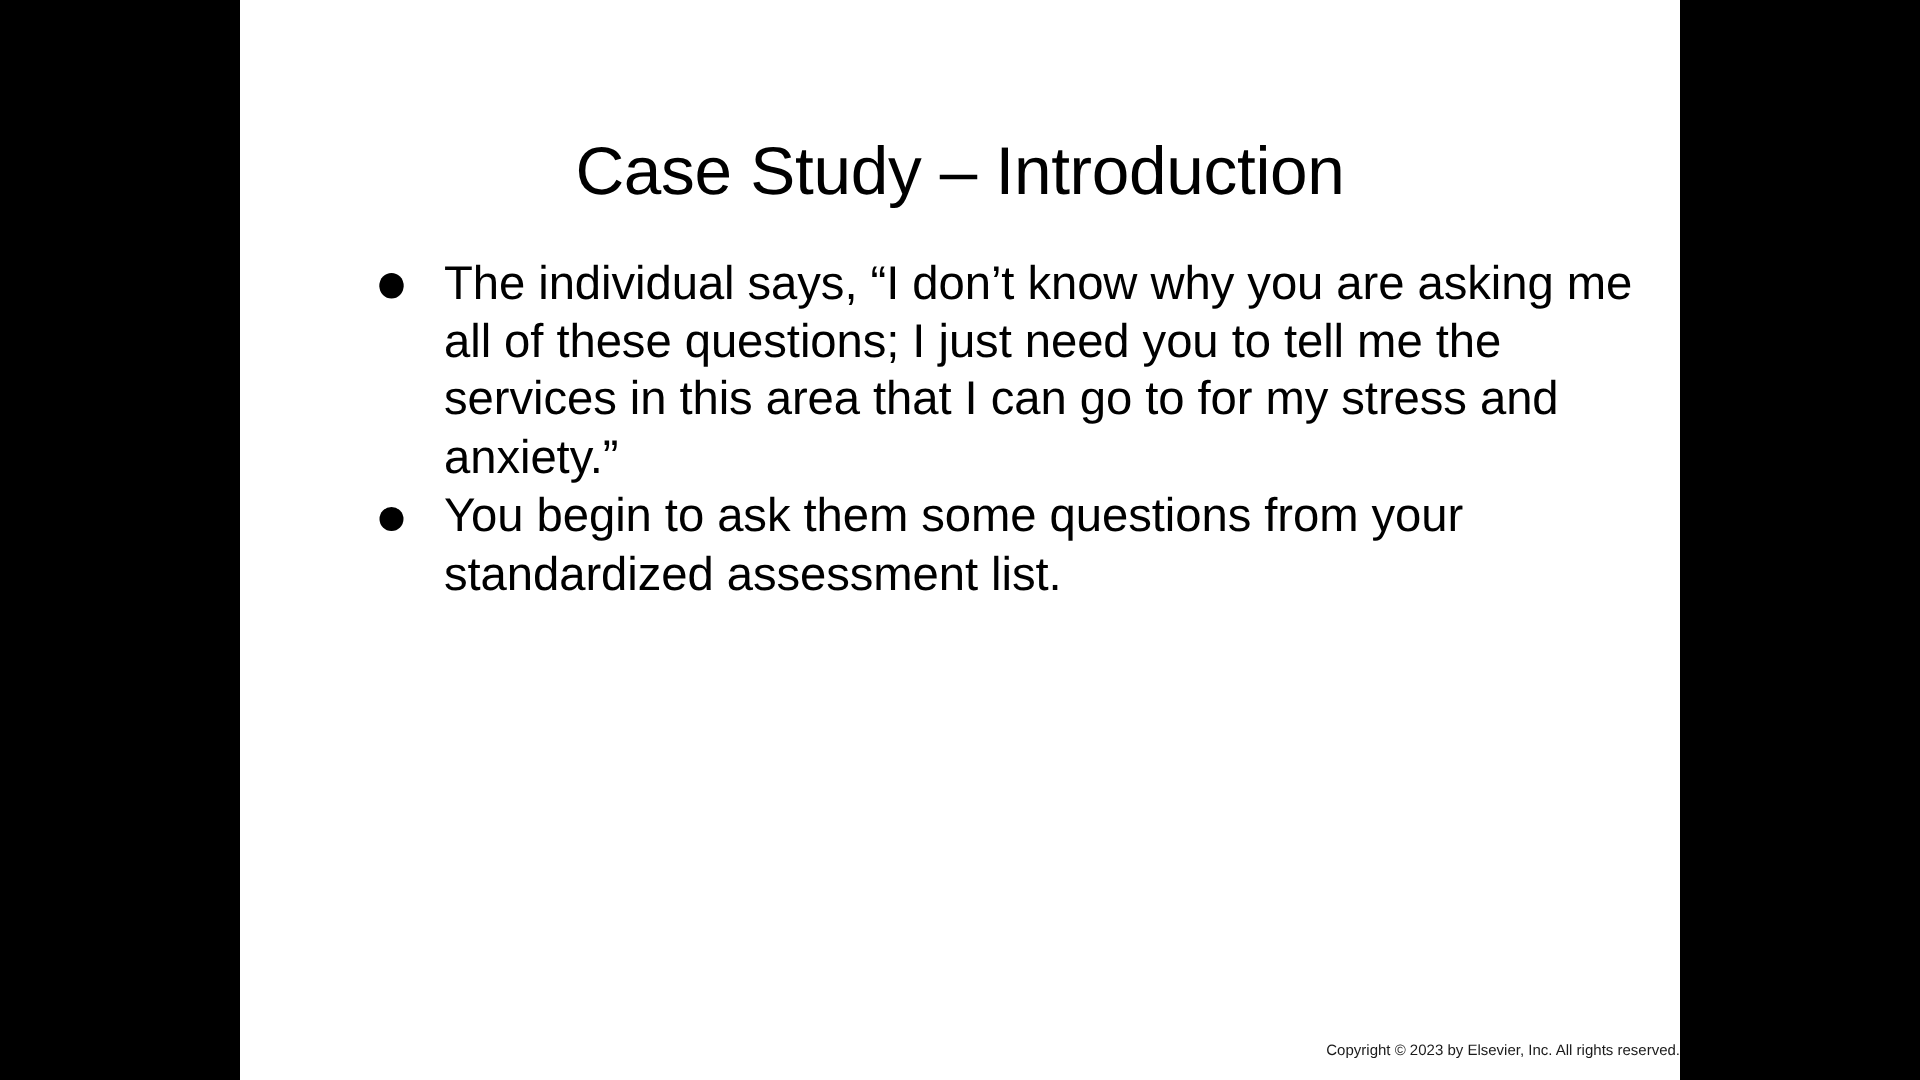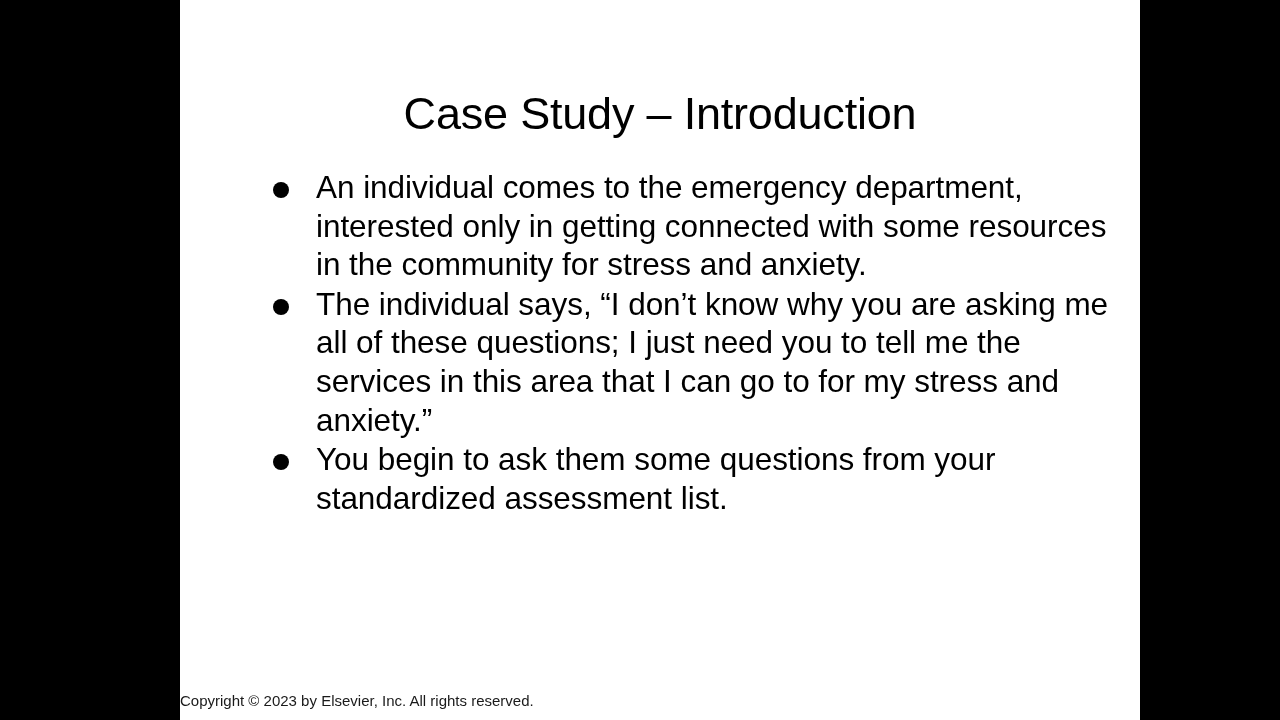--- a/index.html
+++ b/index.html
@@ -12,21 +12,20 @@
     height: 720px;
     overflow: hidden;
     font-family: "Liberation Sans", sans-serif;
   }
 
   #viewport {
     position: relative;
     width: 1040px;
     height: 720px;
     background: #a3a3a3;
-    margin-left: 20px;
   }
 
   
   .pillarbox {
     position: absolute;
     top: 0;
     height: 720px;
     background: #000000;
   }
   .pillarbox.left  { left: 0;   width: 160px; }
@@ -88,43 +87,42 @@
 
   .bullet-text {
     display: block;
   }
 
   #footer-copyright {
     position: absolute;
     left: 0;
     bottom: 11px;
     width: 960px;
-    text-align: left;
-    font-size: 15px;
+    text-align: right;
+    font-size: 10px;
     line-height: 17px;
     color: #1a1a1a;
   }
 </style>
 </head>
 <body>
 
 <div id="viewport">
 
   <div class="pillarbox left"></div>
   <div class="pillarbox right"></div>
 
   <div id="slide">
 
     <h1 id="slide-title">Case Study – Introduction</h1>
 
     <ul id="bullet-list">
 
       <li class="bullet-item">
         <span class="bullet-marker"></span>
-        <span class="bullet-text">An individual comes to the emergency department, interested only in getting connected with some resources in the community for stress and anxiety.</span>
       </li>
 
       <li class="bullet-item">
         <span class="bullet-marker"></span>
         <span class="bullet-text">The individual says, “I don’t know why you are asking me all of these questions; I just need you to tell me the services in this area that I can go to for my stress and anxiety.”</span>
       </li>
 
       <li class="bullet-item">
         <span class="bullet-marker"></span>
         <span class="bullet-text">You begin to ask them some questions from your standardized assessment list.</span>

